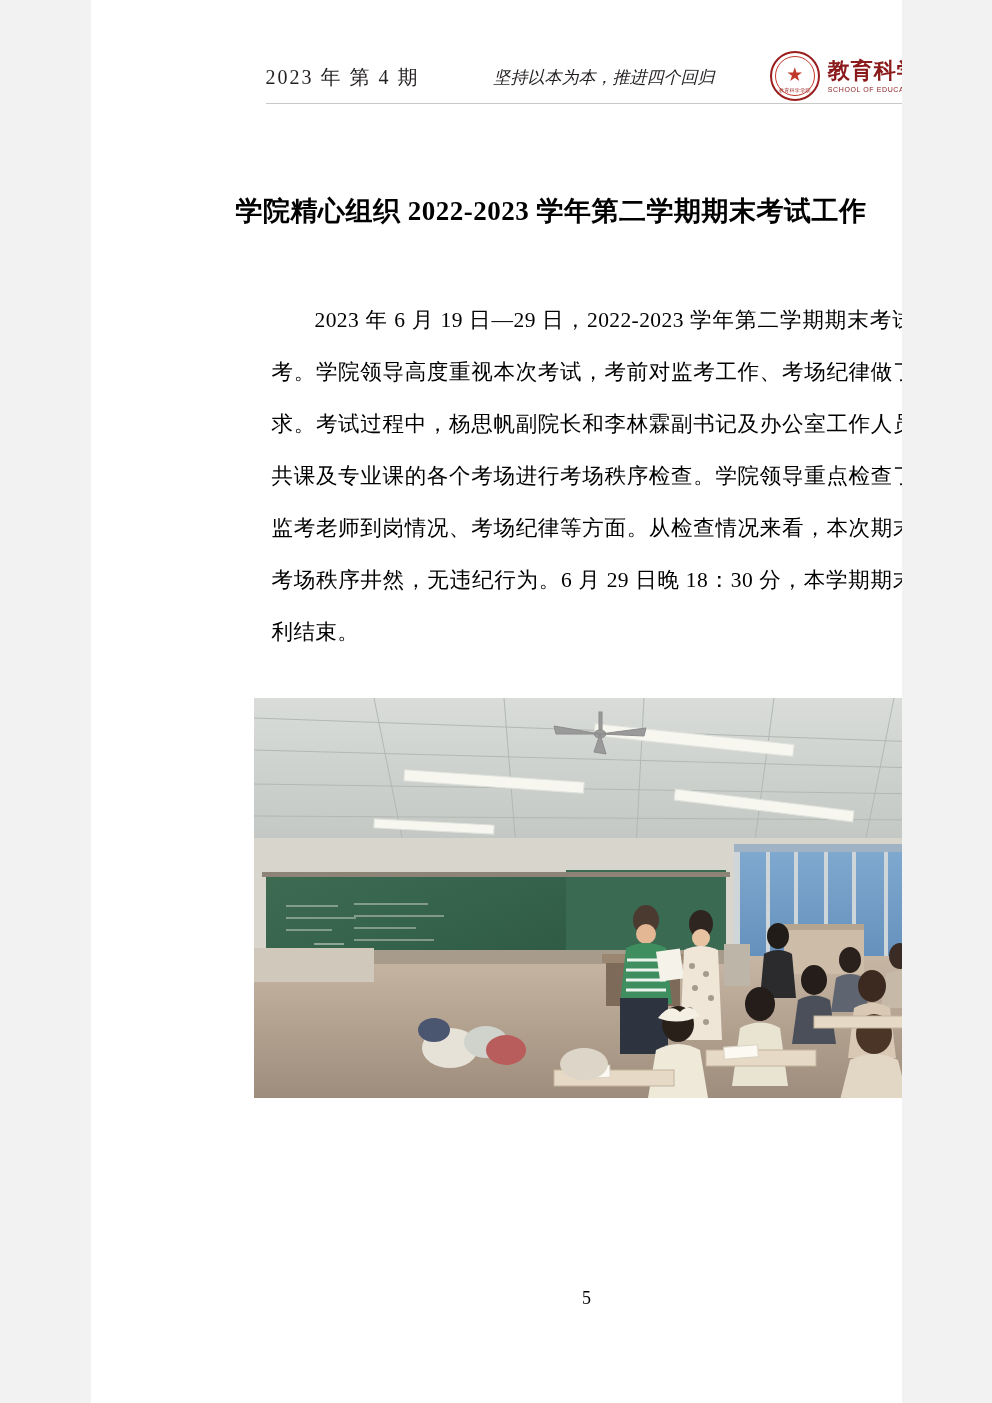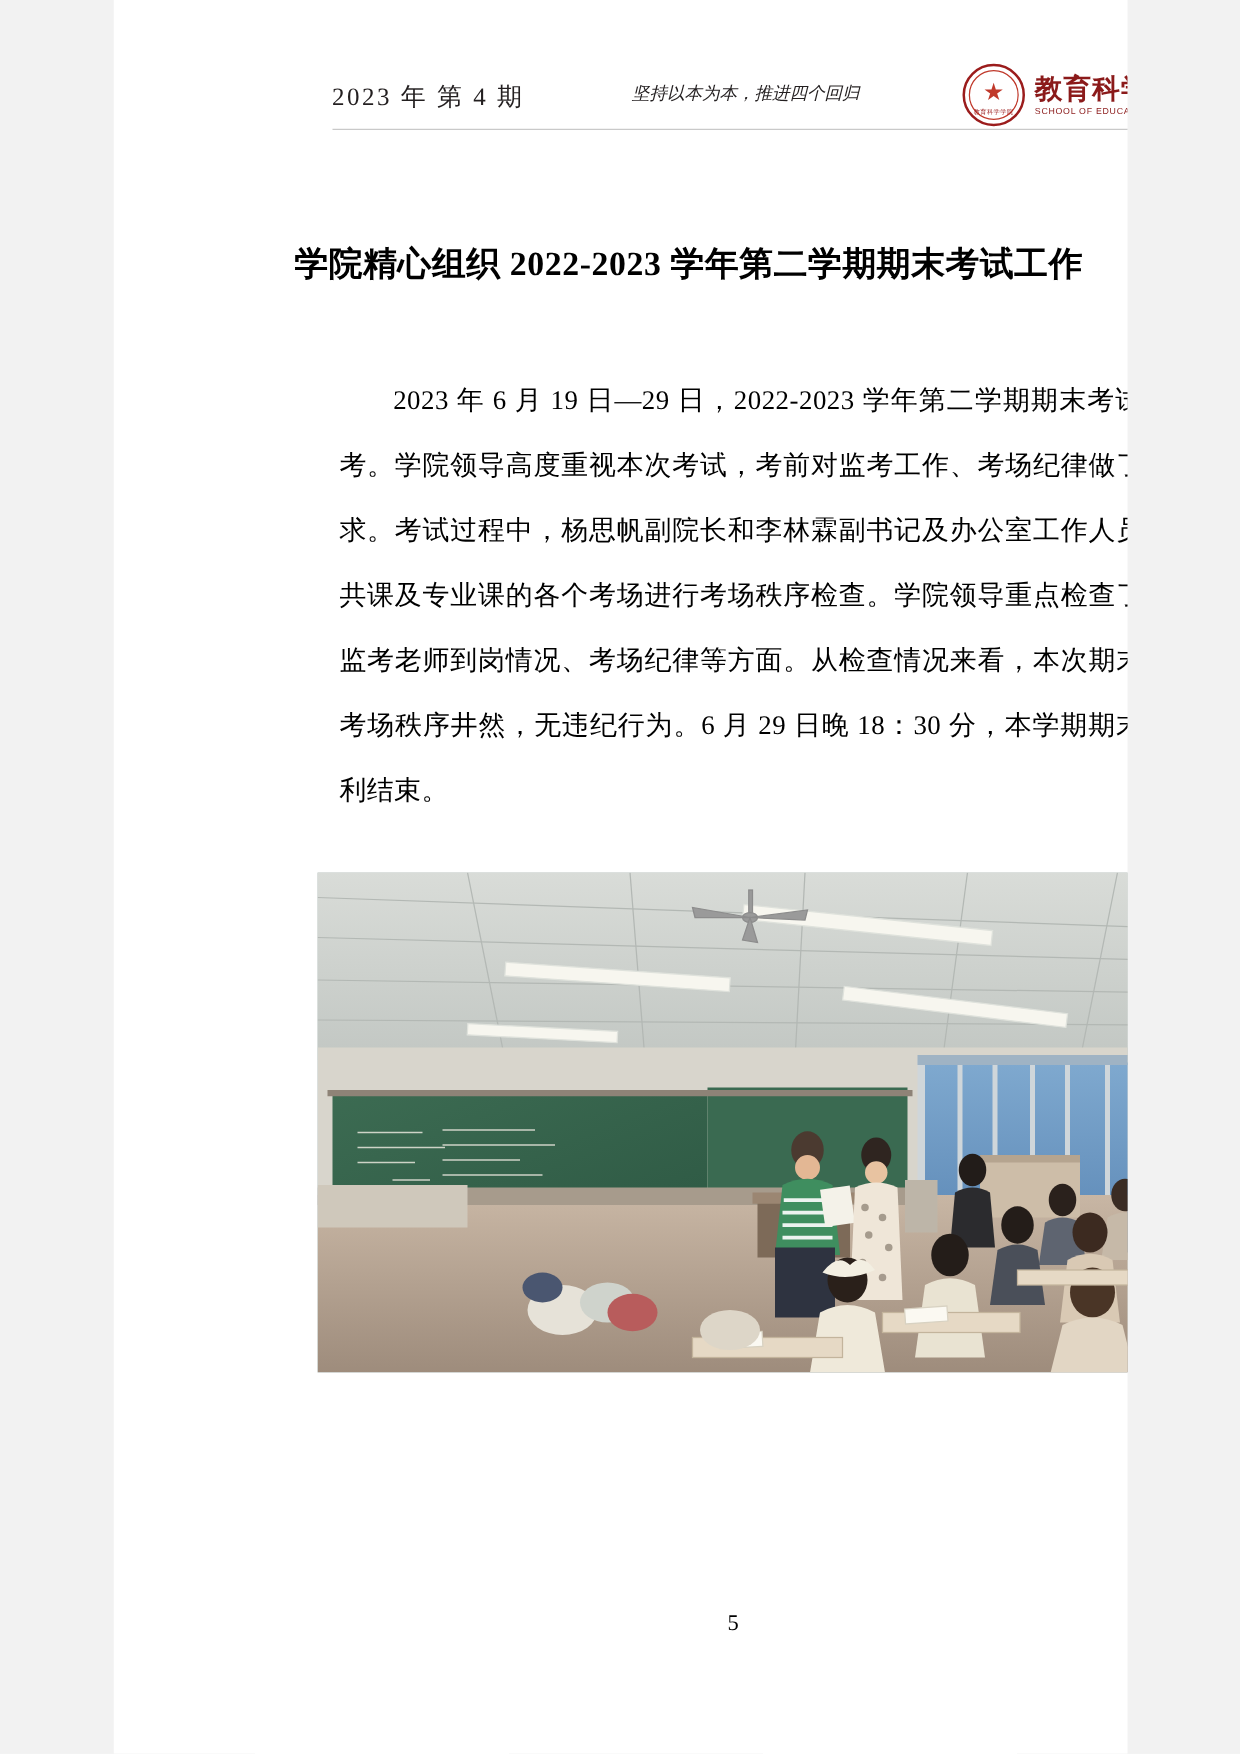--- a/index.html
+++ b/index.html
@@ -33,23 +33,23 @@
     left: 0;
     top: 16px;
     font-size: 20px;
     letter-spacing: 2px;
     color: #231f20;
     white-space: nowrap;
     font-family: "Liberation Serif", "DejaVu Serif", serif;
   }
   .header-slogan {
     position: absolute;
-    left: 240px;
+    left: 228px;
     top: 18px;
-    font-size: 14px;
+    font-size: 17px;
     font-style: italic;
     color: #231f20;
     white-space: nowrap;
     font-family: "Liberation Serif", "DejaVu Serif", serif;
   }
   .header-rule {
     position: absolute;
     left: 0;
     top: 55px;
     width: 710px;

